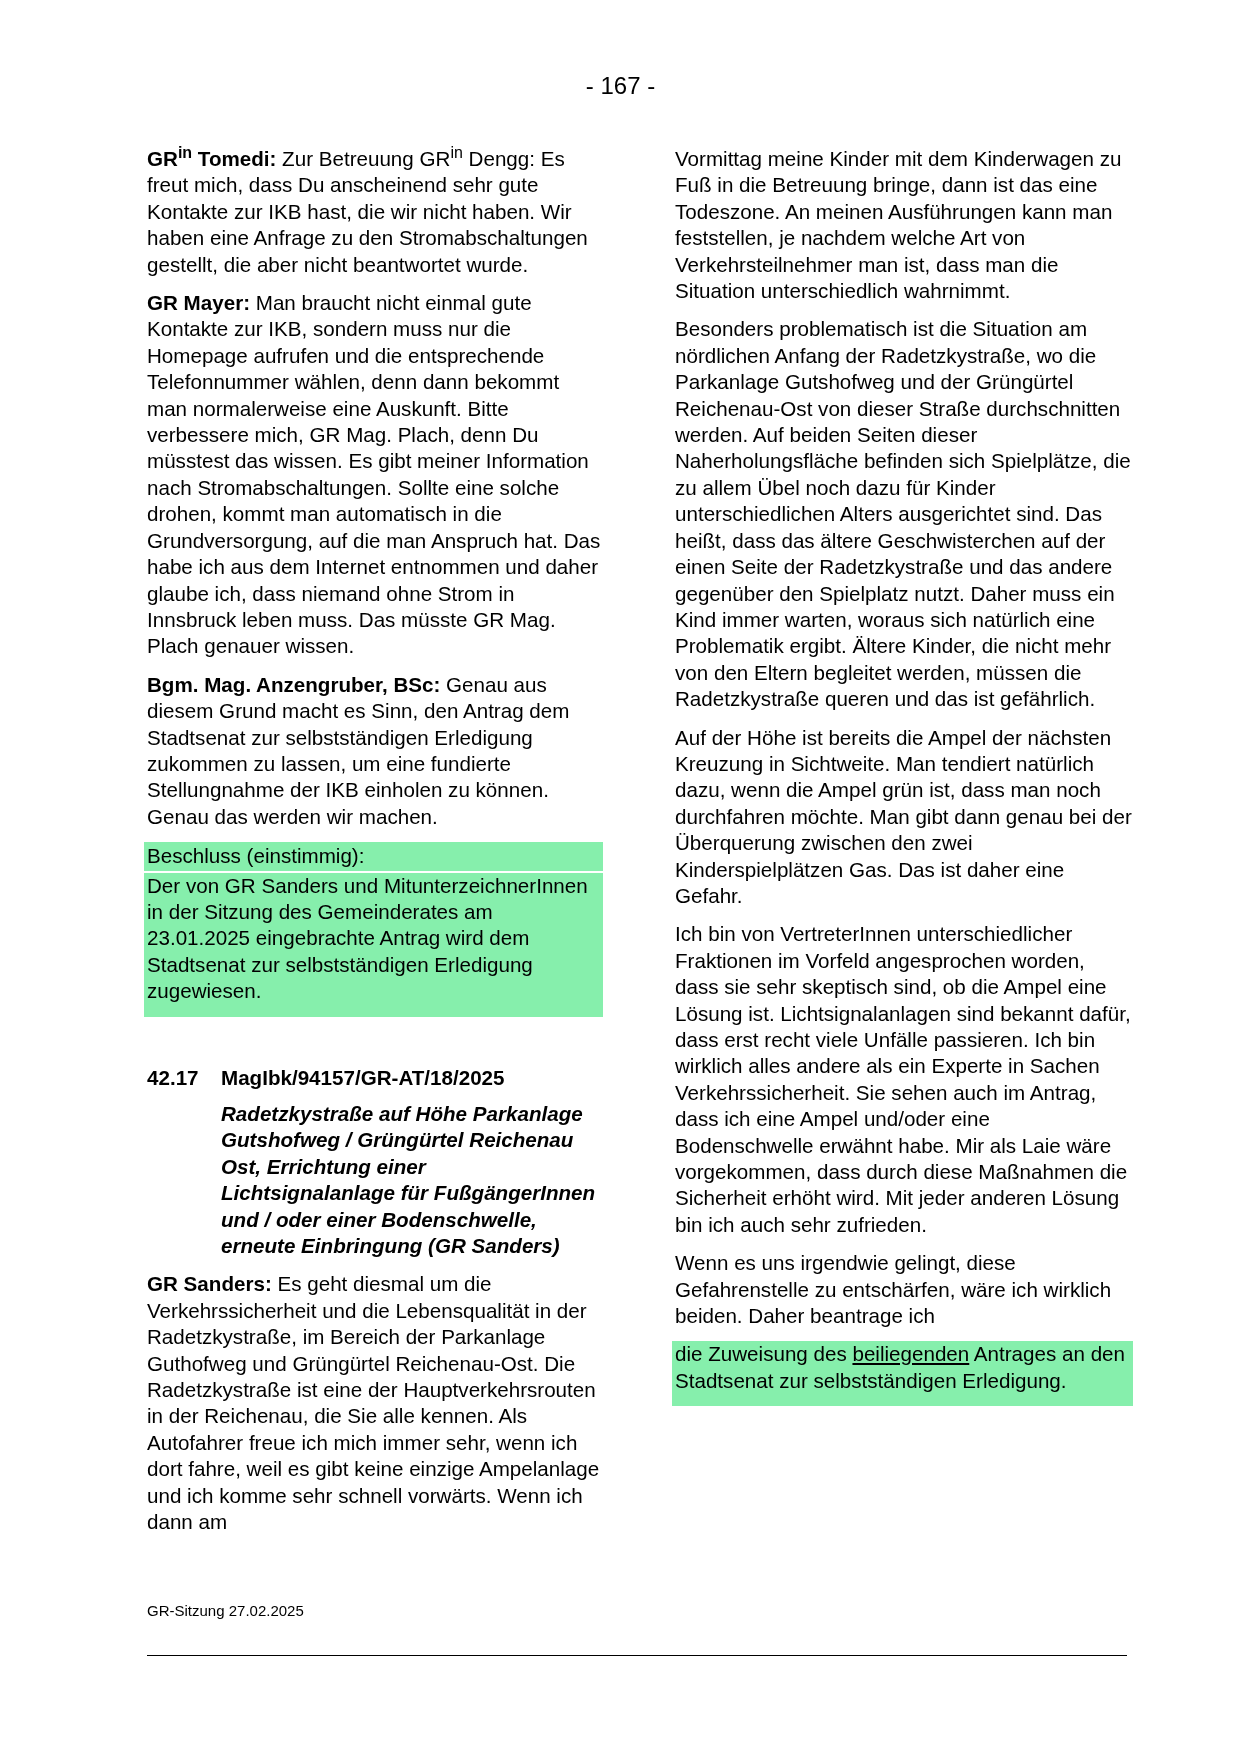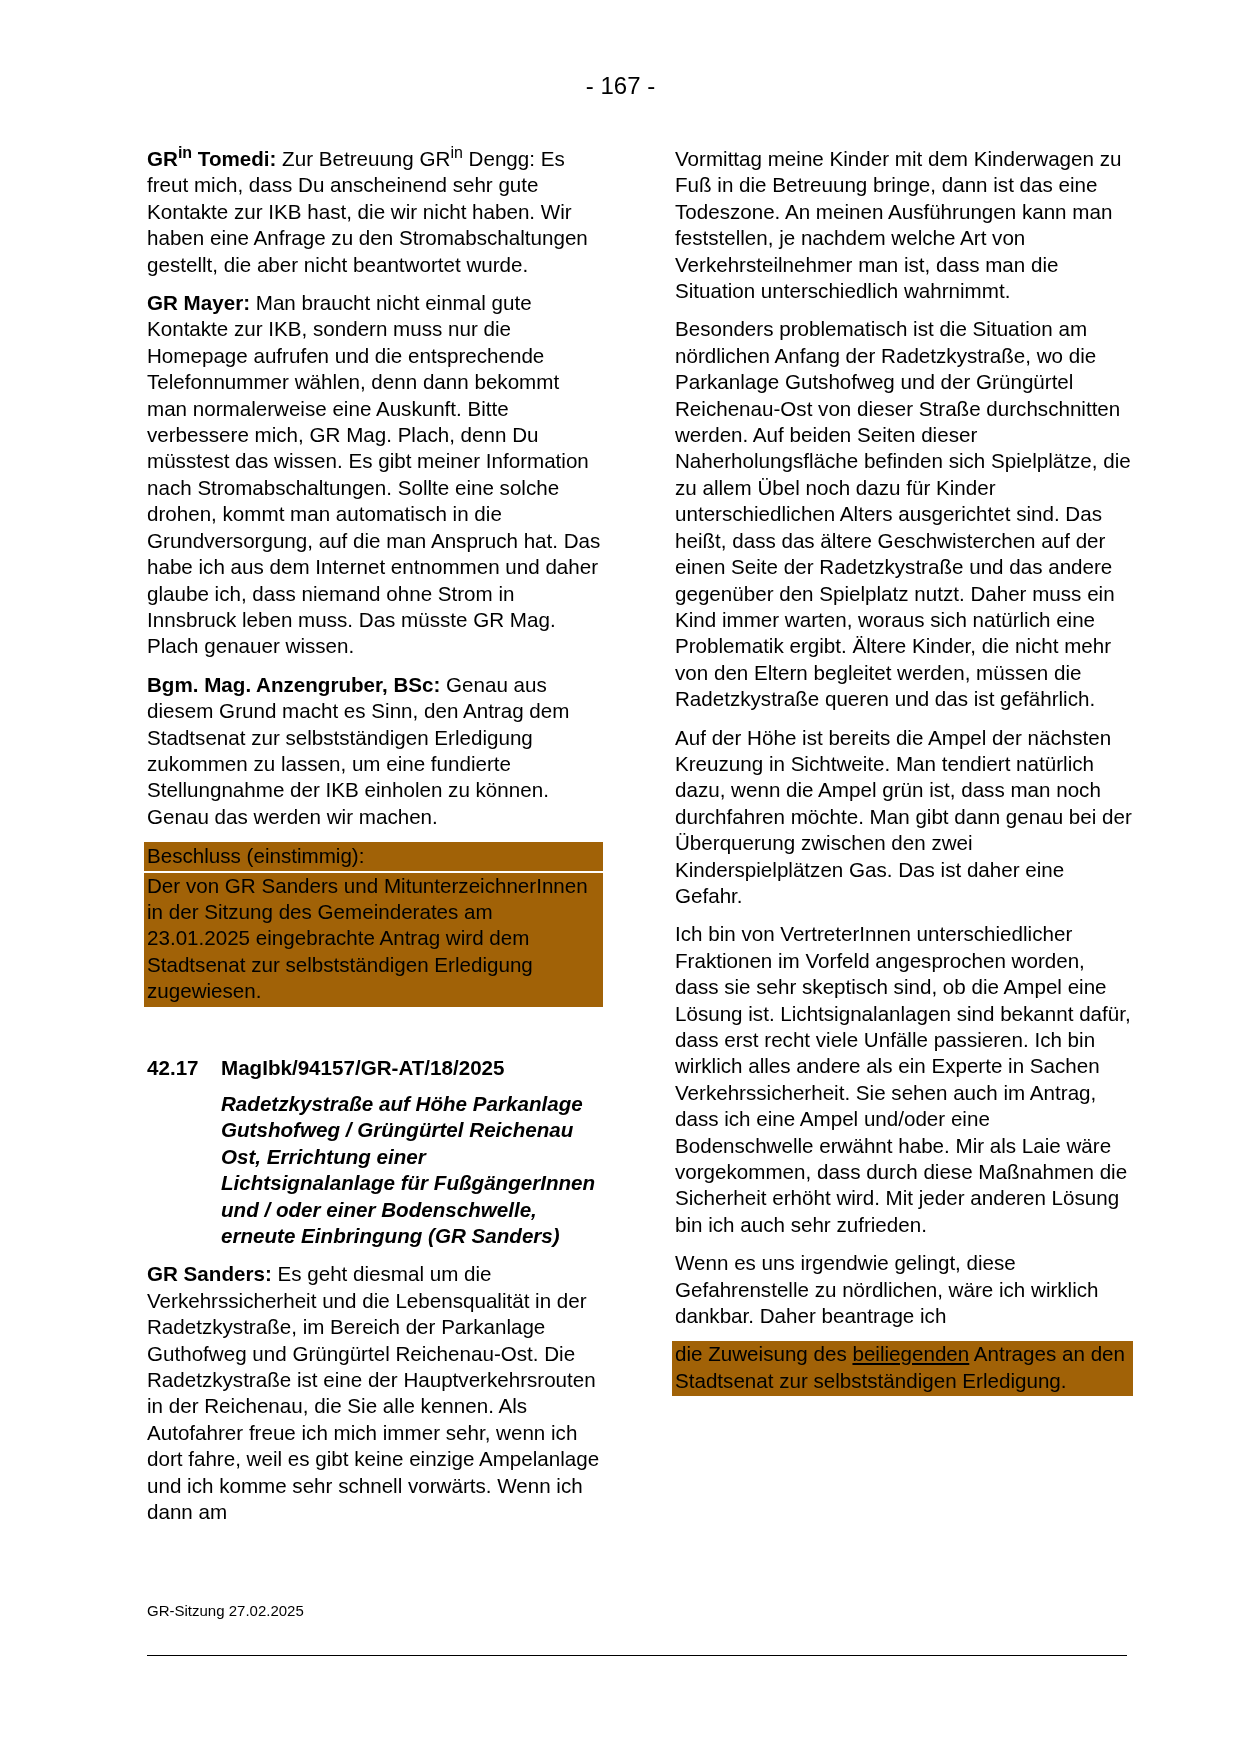--- a/index.html
+++ b/index.html
@@ -6,23 +6,23 @@
   body { width: 1241px; height: 1754px; position: relative; overflow: hidden;
          font-family: "Liberation Sans", sans-serif; color: #000; }
   .page-number { position: absolute; top: 72px; left: 0; width: 1241px; text-align: center;
                  font-size: 24px; }
   .col { position: absolute; top: 146px; width: 456px; font-size: 20.6px; line-height: 26.4px; }
   .col-left { left: 147px; }
   .col-right { left: 669px; width: 458px; margin-left: 6px; }
   p { margin: 0 0 12px 0; }
   b { font-weight: bold; }
   sup { font-size: 16px; vertical-align: 8px; line-height: 0; }
-  .shaded { background: #a16207; margin: 0 0 2px -3px; padding: 0 3px; }
+  .shaded { background: #86efac; margin: 0 0 2px -3px; padding: 0 3px; }
   .shaded.head { padding-top: 1px; padding-bottom: 1px; }
-  .shaded.body { padding-bottom: 2px; }
+  .shaded.body { padding-bottom: 12px; }
   .item-head { margin-top: 48px; font-weight: bold; }
   .item-num { display: inline-block; width: 74px; }
   .item-title { margin-left: 74px; font-weight: bold; margin-top: 10px; margin-bottom: 12px; font-style: italic; }
   u { text-decoration: underline; }
   .footer-rule { position: absolute; left: 147px; top: 1655px; width: 980px; border-top: 1.5px solid #000; }
   .footer-text { position: absolute; left: 147px; top: 1602px; font-size: 15px; }
 </style>
 </head>
 <body>
 
@@ -49,18 +49,18 @@
   <p>
     <b>GR Sanders:</b><span> Es geht diesmal um die Verkehrssicherheit und die Lebensqualität in der Radetzkystraße, im Bereich der Parkanlage Guthofweg und Grüngürtel Reichenau-Ost. Die Radetzkystraße ist eine der Hauptverkehrsrouten in der Reichenau, die Sie alle kennen. Als Autofahrer freue ich mich immer sehr, wenn ich dort fahre, weil es gibt keine einzige Ampelanlage und ich komme sehr schnell vorwärts. Wenn ich dann am</span>
   </p>
 </div>
 
 <div class="col col-right">
   <p>Vormittag meine Kinder mit dem Kinderwagen zu Fuß in die Betreuung bringe, dann ist das eine Todeszone. An meinen Ausführungen kann man feststellen, je nachdem welche Art von Verkehrsteilnehmer man ist, dass man die Situation unterschiedlich wahrnimmt.</p>
   <p>Besonders problematisch ist die Situation am nördlichen Anfang der Radetzkystraße, wo die Parkanlage Gutshofweg und der Grüngürtel Reichenau-Ost von dieser Straße durchschnitten werden. Auf beiden Seiten dieser Naherholungsfläche befinden sich Spielplätze, die zu allem Übel noch dazu für Kinder unterschiedlichen Alters ausgerichtet sind. Das heißt, dass das ältere Geschwisterchen auf der einen Seite der Radetzkystraße und das andere gegenüber den Spielplatz nutzt. Daher muss ein Kind immer warten, woraus sich natürlich eine Problematik ergibt. Ältere Kinder, die nicht mehr von den Eltern begleitet werden, müssen die Radetzkystraße queren und das ist gefährlich.</p>
   <p>Auf der Höhe ist bereits die Ampel der nächsten Kreuzung in Sichtweite. Man tendiert natürlich dazu, wenn die Ampel grün ist, dass man noch durchfahren möchte. Man gibt dann genau bei der Überquerung zwischen den zwei Kinderspielplätzen Gas. Das ist daher eine Gefahr.</p>
   <p>Ich bin von VertreterInnen unterschiedlicher Fraktionen im Vorfeld angesprochen worden, dass sie sehr skeptisch sind, ob die Ampel eine Lösung ist. Lichtsignalanlagen sind bekannt dafür, dass erst recht viele Unfälle passieren. Ich bin wirklich alles andere als ein Experte in Sachen Verkehrssicherheit. Sie sehen auch im Antrag, dass ich eine Ampel und/oder eine Bodenschwelle erwähnt habe. Mir als Laie wäre vorgekommen, dass durch diese Maßnahmen die Sicherheit erhöht wird. Mit jeder anderen Lösung bin ich auch sehr zufrieden.</p>
-  <p>Wenn es uns irgendwie gelingt, diese Gefahrenstelle zu nördlichen, wäre ich wirklich dankbar. Daher beantrage ich</p>
+  <p>Wenn es uns irgendwie gelingt, diese Gefahrenstelle zu entschärfen, wäre ich wirklich beiden. Daher beantrage ich</p>
   <div class="shaded body"><span>die Zuweisung des </span><u>beiliegenden</u><span> Antrages an den Stadtsenat zur selbstständigen Erledigung.</span></div>
 </div>
 
 <div class="footer-rule"></div>
 <div class="footer-text">GR-Sitzung 27.02.2025</div>
 
 </body></html>

